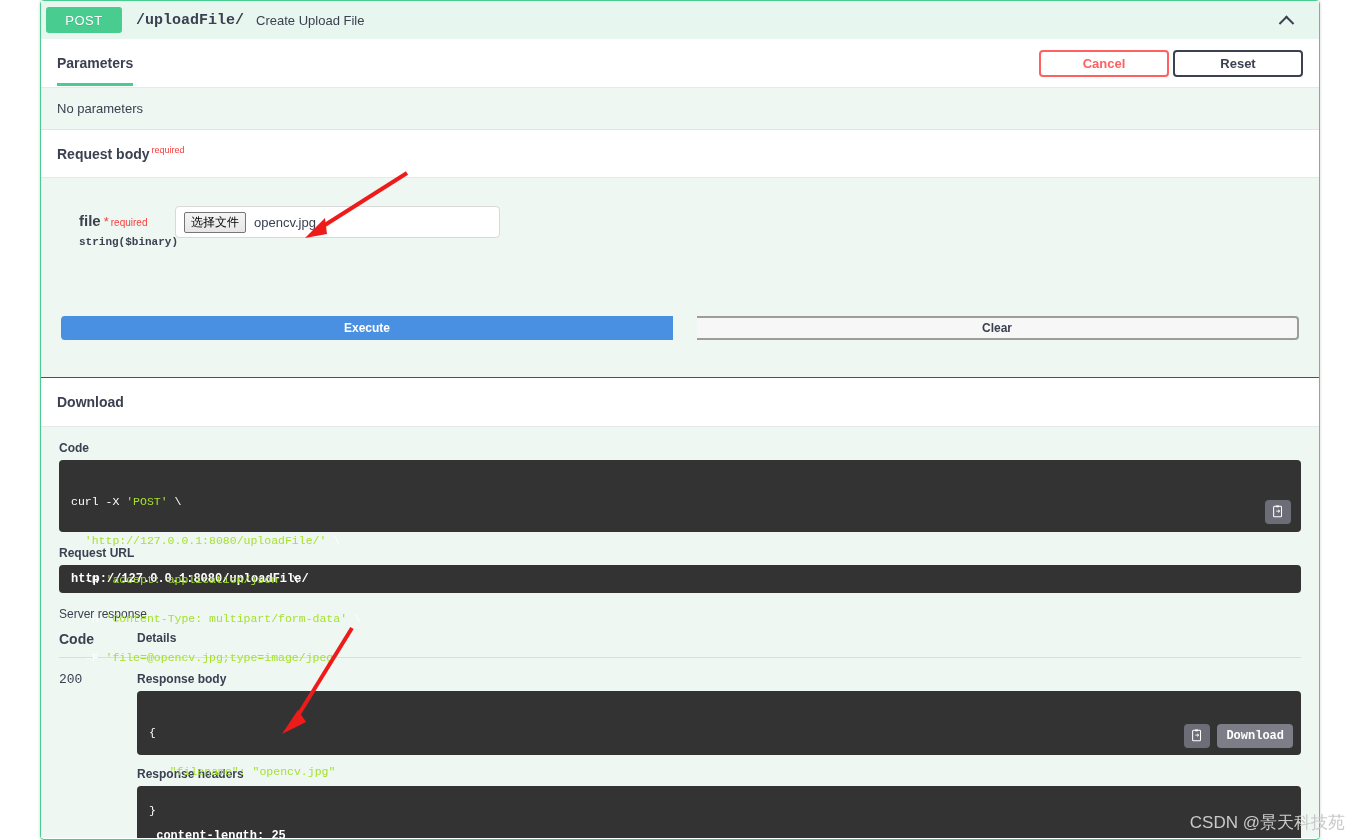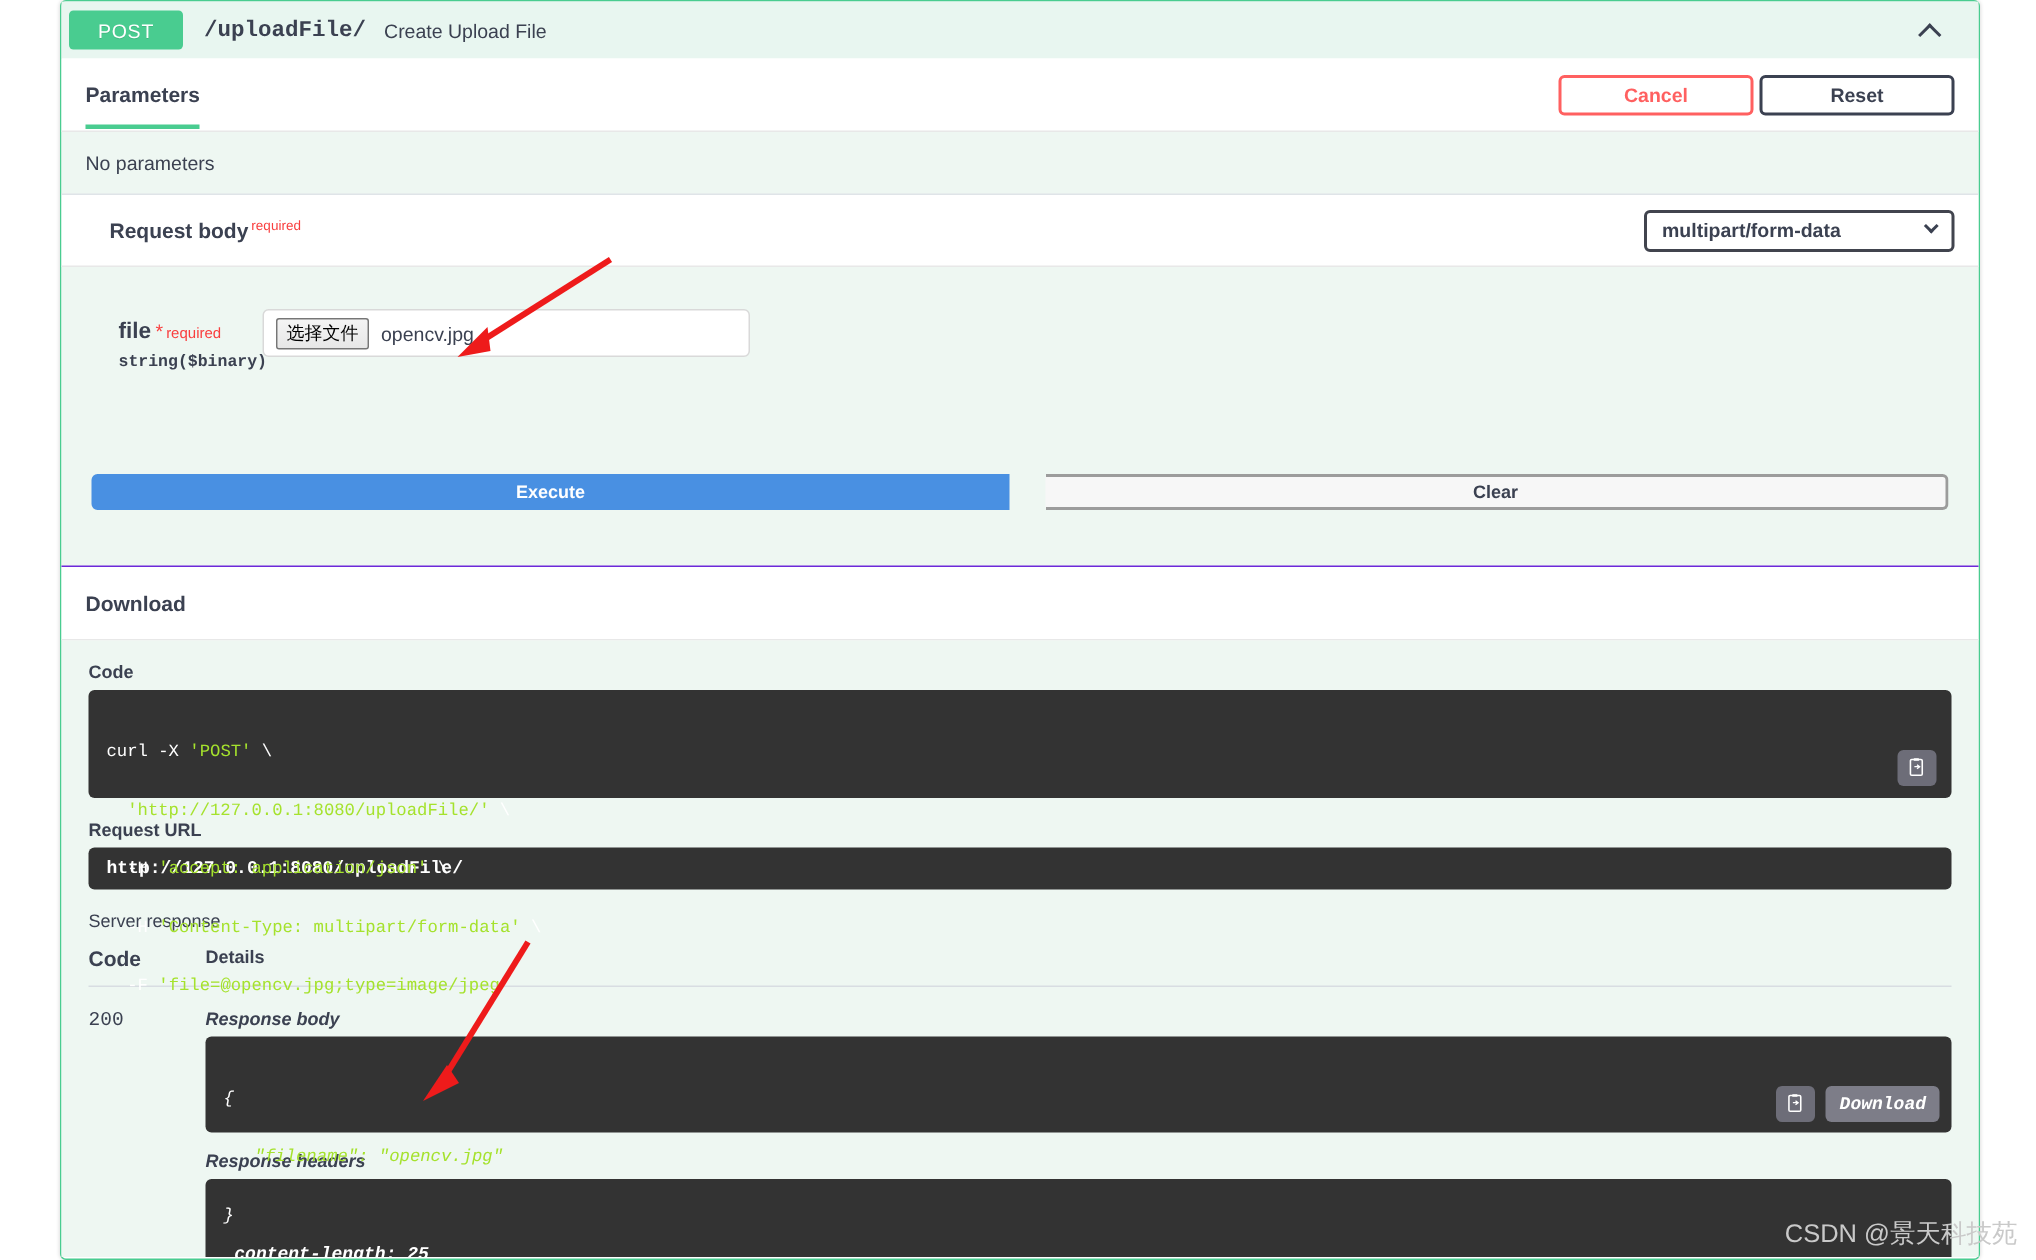--- a/index.html
+++ b/index.html
@@ -139,21 +139,20 @@
     background: #ffffff;
     display: flex;
     align-items: center;
     padding: 0 16px;
     border-bottom: 1px solid #e8e8e8;
   }
   .reqbody-title {
     font-size: 14px;
     font-weight: bold;
     color: #3b4151;
-    margin-left: 16px;
   }
   .req-sup {
     color: #f93e3e;
     font-size: 9px;
     vertical-align: super;
     margin-left: 2px;
     font-weight: normal;
   }
   .media-select {
     margin-left: auto;
@@ -329,21 +328,21 @@
   }
   .th-code   { width: 78px; font-size: 14px; font-weight: bold; color: #3b4151; }
   .th-detail { font-size: 12px; font-weight: bold; color: #3b4151; }
   .tbl-row { display: flex; padding-top: 14px; }
   .td-code {
     width: 78px;
     font-size: 13px;
     color: #3b4151;
     font-family: "Liberation Mono", monospace;
   }
-  .td-details { flex: 1; font-style: italic; }
+  .td-details { flex: 1; }
   .copy-btn {
     width: 26px; height: 24px;
     background: #6d6d78;
     border-radius: 4px;
     display: flex;
     align-items: center;
     justify-content: center;
     cursor: pointer;
   }
   .dl-btn {
@@ -423,24 +422,20 @@
         <button class="btn-cancel">Cancel</button>
         <button class="btn-reset">Reset</button>
       </div>
     </div>
 
     <div class="no-params">No parameters</div>
 
     <div class="reqbody-head">
       <div class="reqbody-title">
         <span>Request body</span><span class="req-sup">required</span>
-      </div>
-      <div class="media-select">
-        <span>multipart/form-data</span>
-        <span class="chev-dn"></span>
       </div>
     </div>
 
     <div class="body-area">
       <div class="file-row">
         <div class="file-label">
           <div>
             <span class="file-name">file</span><span class="file-star">*</span><span class="file-req">required</span>
           </div>
           <div class="file-type">string($binary)</div>

